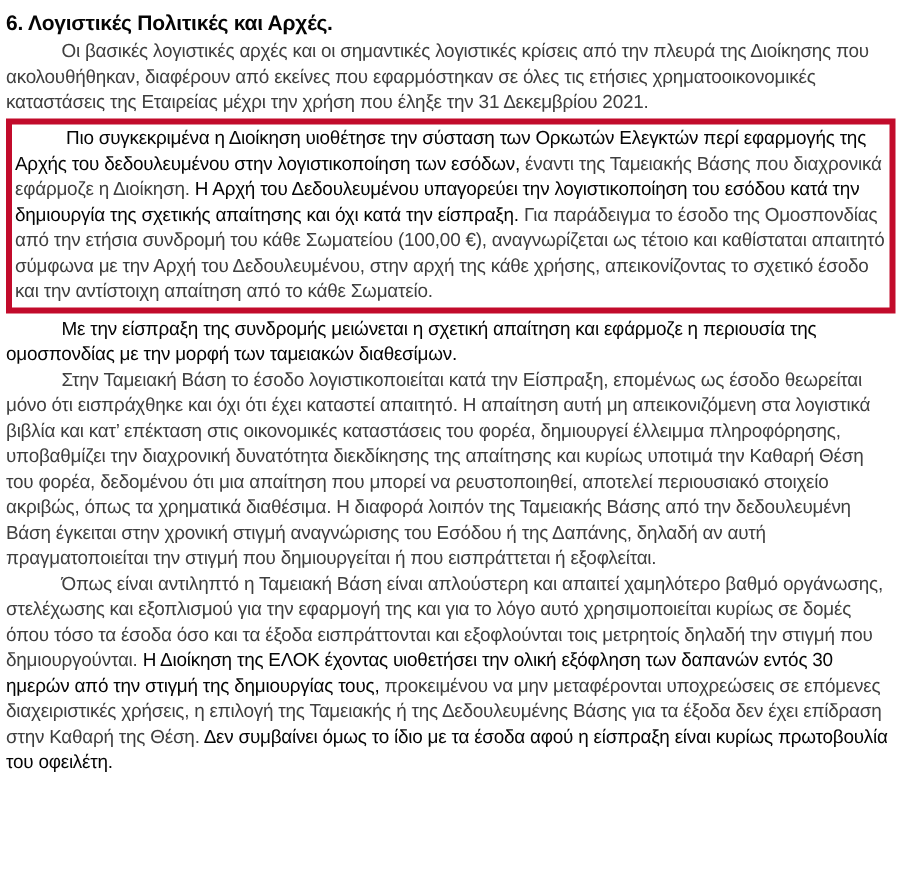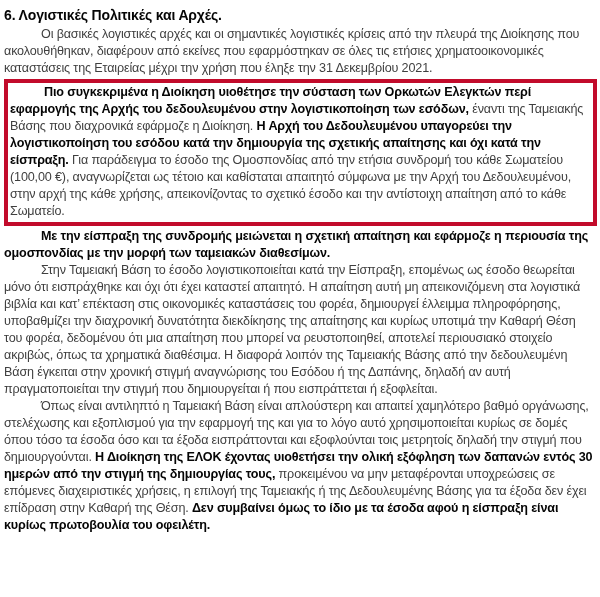--- a/index.html
+++ b/index.html
@@ -31,21 +31,21 @@
     font-size:14px;
     line-height:18px;
     margin:0 0 2px 0;
   }
   .para{
     margin:0;
     text-indent:37px;
   }
   .para b{
     color:var(--bold);
-    font-weight:bold;
+    font-weight:normal;
   }
   .hl-box{
     border:4px solid var(--accent);
     margin:2px 0 2px 0;
     padding:1px 2px 2px 2px;
   }
   .hl-box .para{text-indent:34px;}
 </style>
 </head>
 <body>

